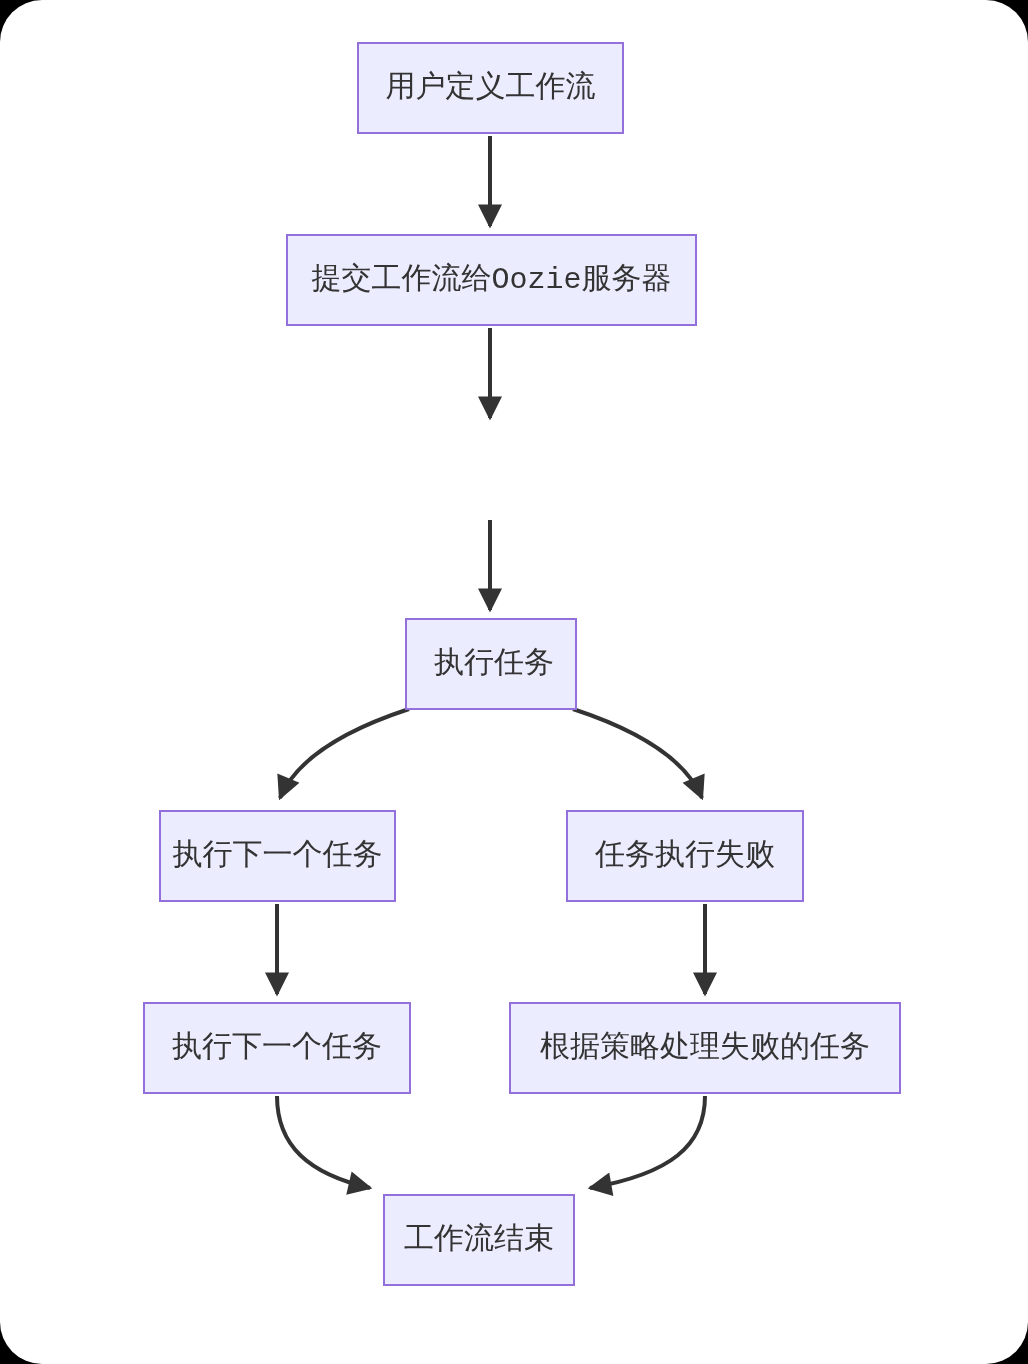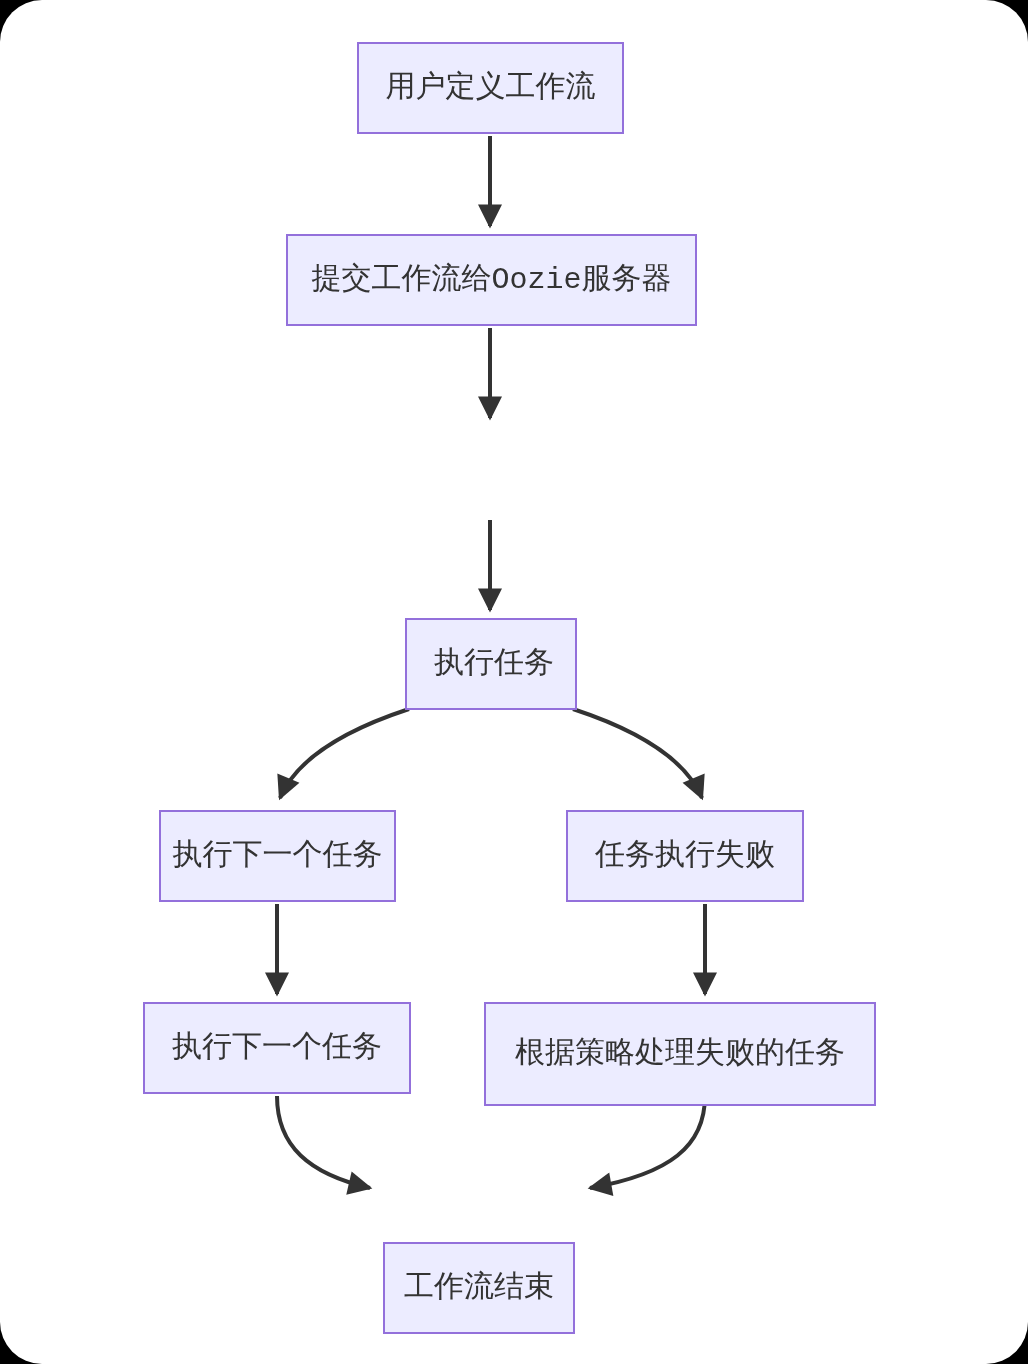--- a/index.html
+++ b/index.html
@@ -42,22 +42,22 @@
     white-space: nowrap;
   }
   
   .n-user-define  { left: 357px; top: 42px;   width: 267px; height: 92px; }
   .n-submit       { left: 286px; top: 234px;  width: 411px; height: 92px; }
   .n-parse        { left: 302px; top: 426px;  width: 379px; height: 92px; }
   .n-execute      { left: 405px; top: 618px;  width: 172px; height: 92px; padding-left: 6px; }
   .n-success      { left: 159px; top: 810px;  width: 237px; height: 92px; }
   .n-fail         { left: 566px; top: 810px;  width: 238px; height: 92px; }
   .n-next-task    { left: 143px; top: 1002px; width: 268px; height: 92px; text-align: center; }
-  .n-handle-fail  { left: 484px; top: 1002px; width: 392px; height: 104px; }
-  .n-end          { left: 383px; top: 1194px; width: 192px; height: 92px; margin-top: 48px; }
+  .n-handle-fail  { left: 509px; top: 1002px; width: 392px; height: 92px; }
+  .n-end          { left: 383px; top: 1194px; width: 192px; height: 92px; }
 
   .edge {
     fill: none;
     stroke: #333333;
     stroke-width: 4px;
     stroke-linecap: butt;
     stroke-linejoin: round;
   }
 </style>
 </head>

